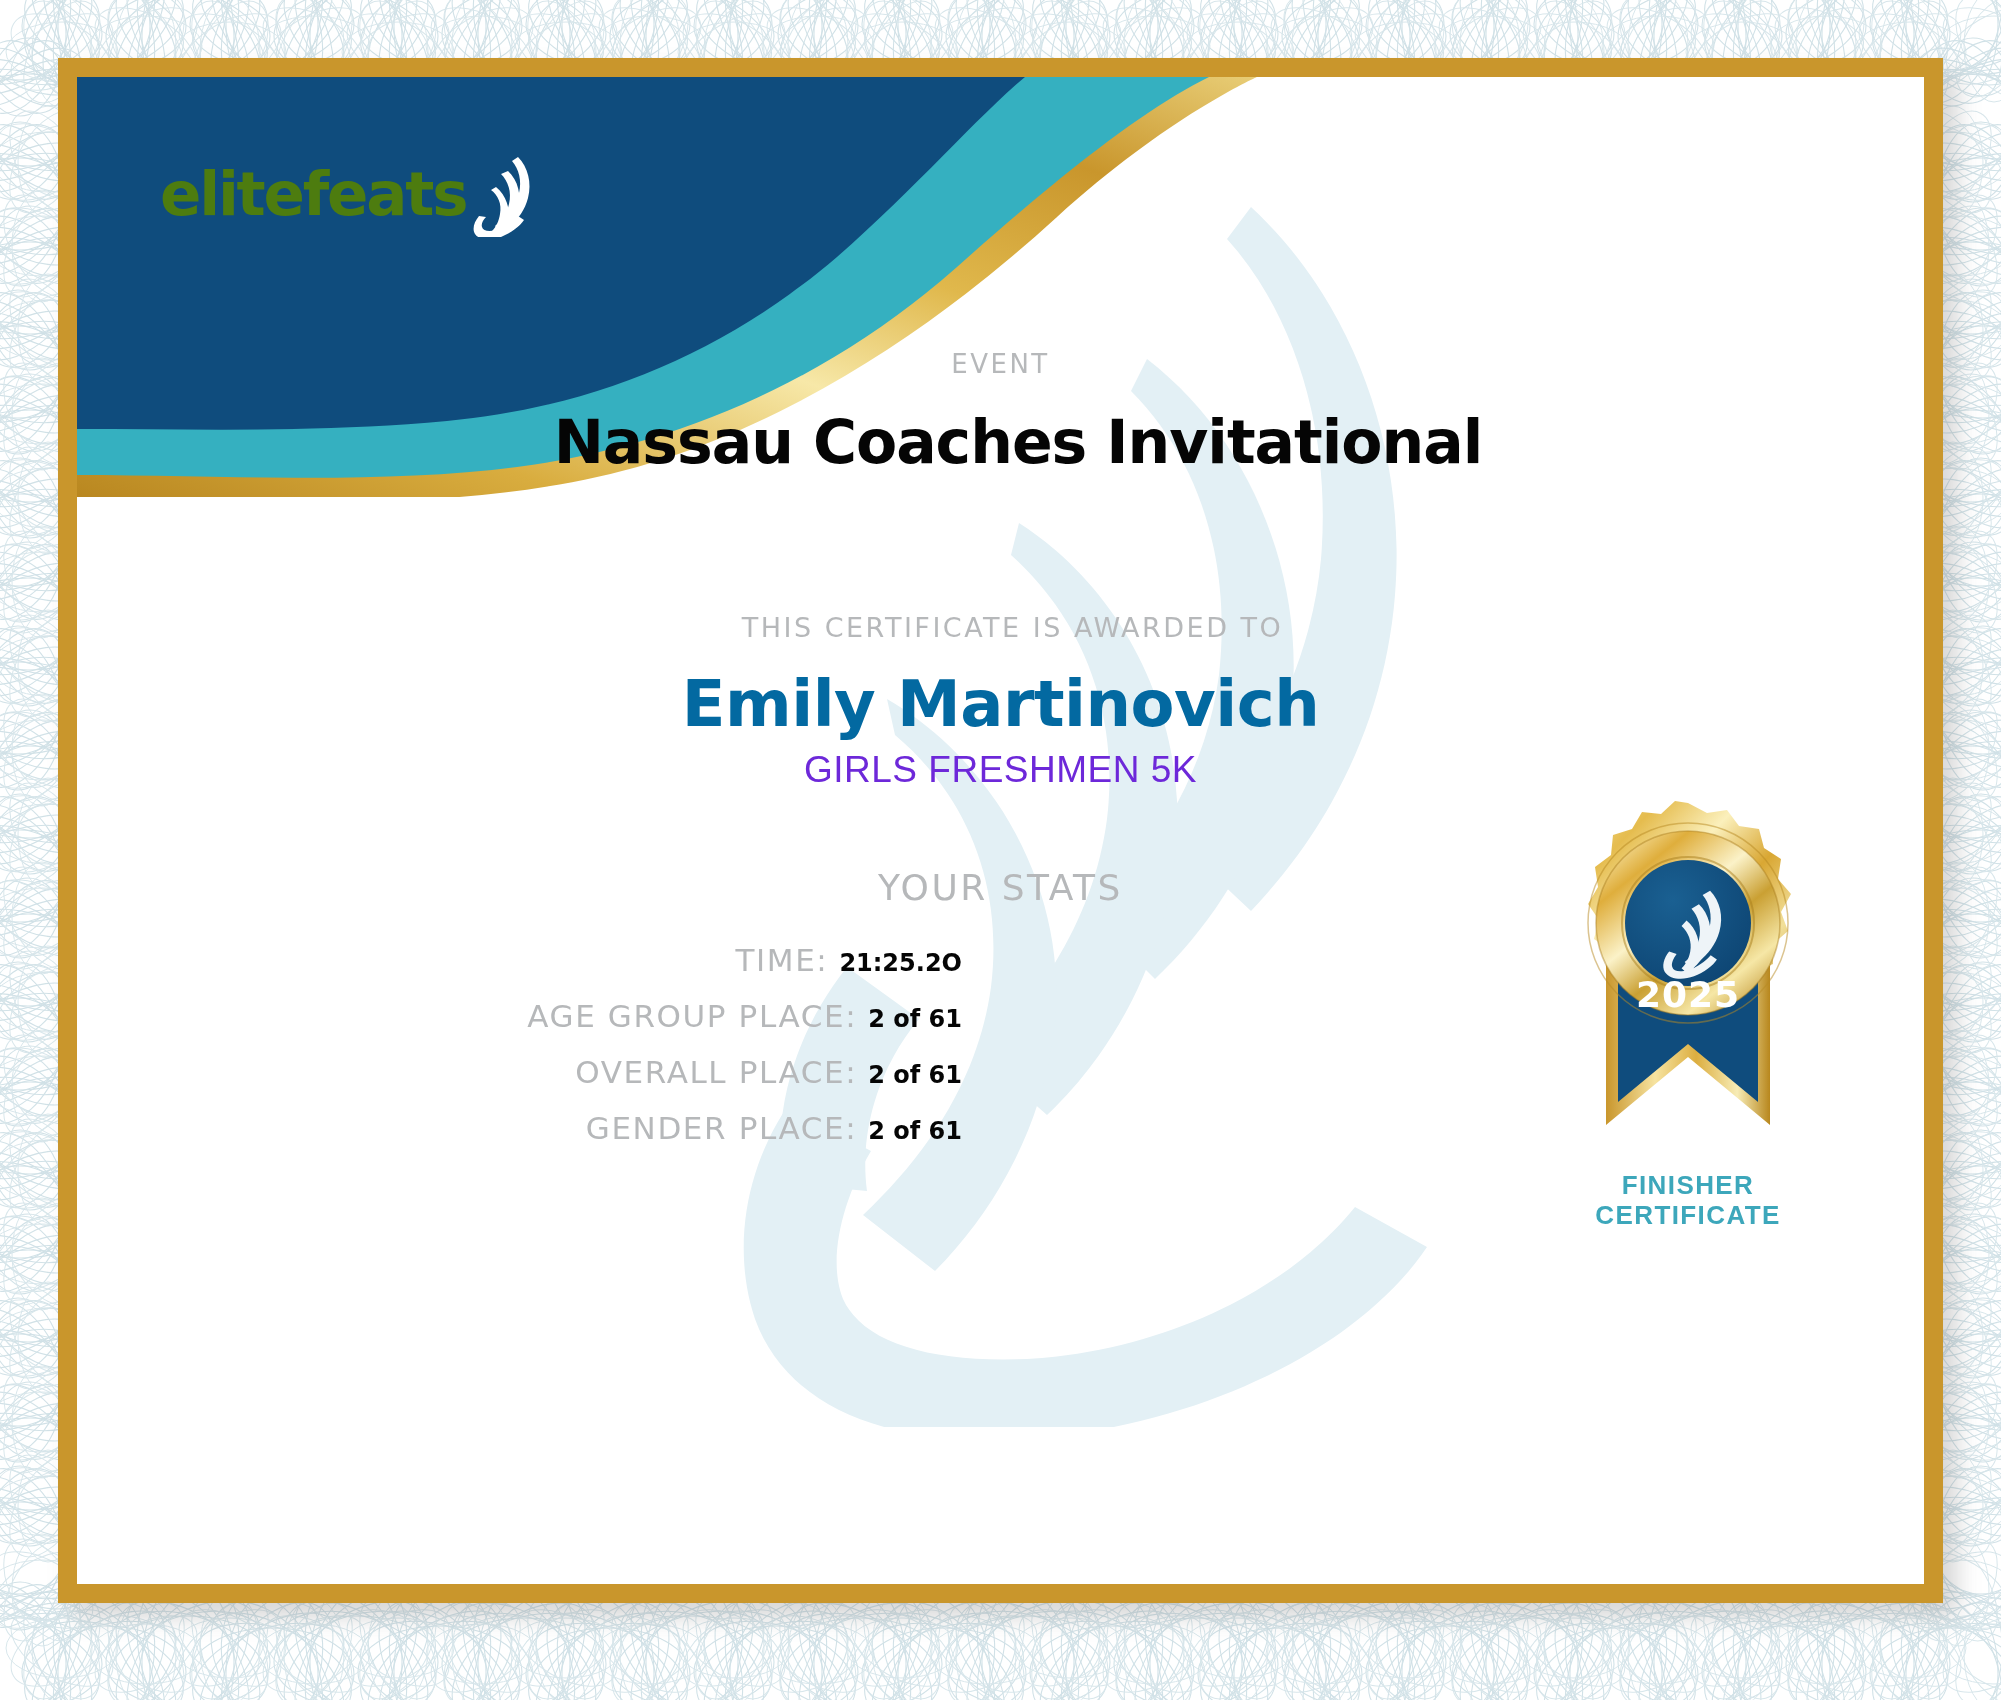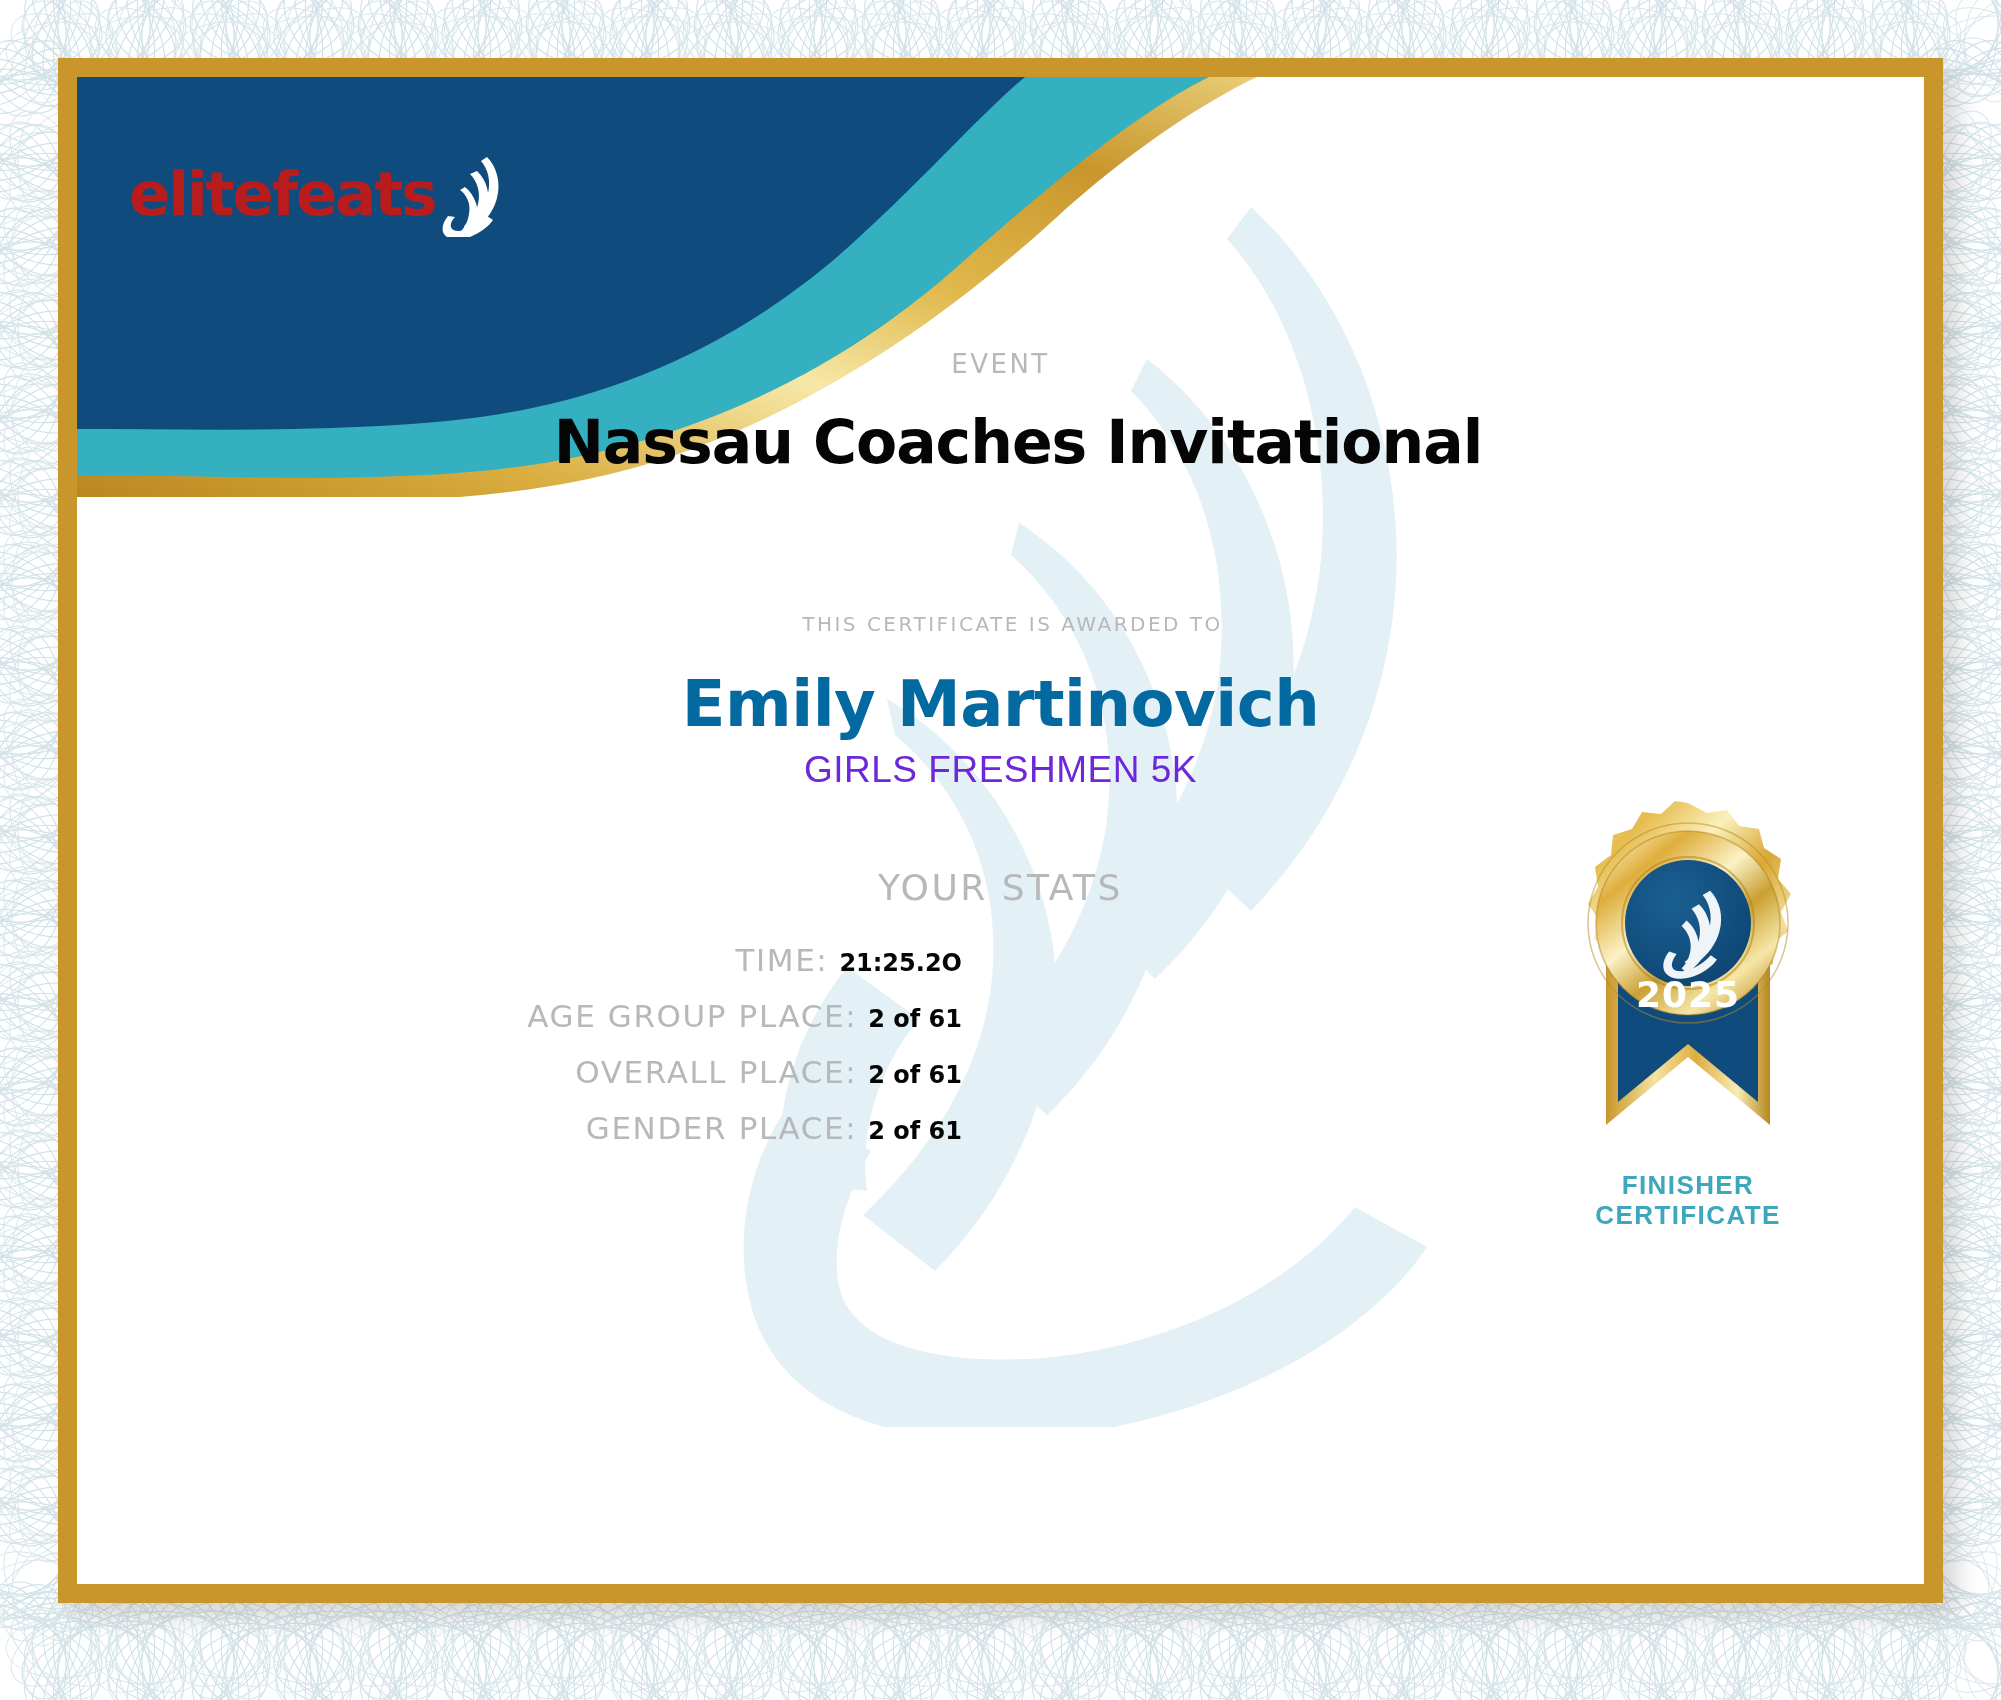--- a/index.html
+++ b/index.html
@@ -61,23 +61,24 @@
     left:52px; top:72px;
     z-index:4;
     display:flex;
     align-items:center;
     gap:4px;
   }
   .logo-word {
     font-family:"DejaVu Sans", sans-serif;
     font-size:61px;
     font-weight:700;
-    color:#b91c1c;
+    color:#4d7c0f;
     letter-spacing:-2.2px;
     line-height:1;
+    margin-left:31px;
   }
   .logo-wing { width:72px; height:82px; margin-left:-2px; margin-top:6px; }
 
   
   .content {
     position:absolute;
     left:0; top:0; right:0; bottom:0;
     z-index:5;
     text-align:center;
   }
@@ -101,21 +102,21 @@
     font-size:60px;
     font-weight:700;
     color:#050505;
     letter-spacing:-1px;
     padding-left:35px;
   }
 
   .awarded-label {
     position:absolute;
     left:0; right:0; top:535px;
-    font-size:20px;
+    font-size:27px;
     margin-left:24px;
   }
   .recipient-name {
     position:absolute;
     left:0; right:0; top:590px;
     font-family:"DejaVu Sans", sans-serif;
     font-size:64px;
     font-weight:700;
     color:#0369a1;
     letter-spacing:-0.5px;

